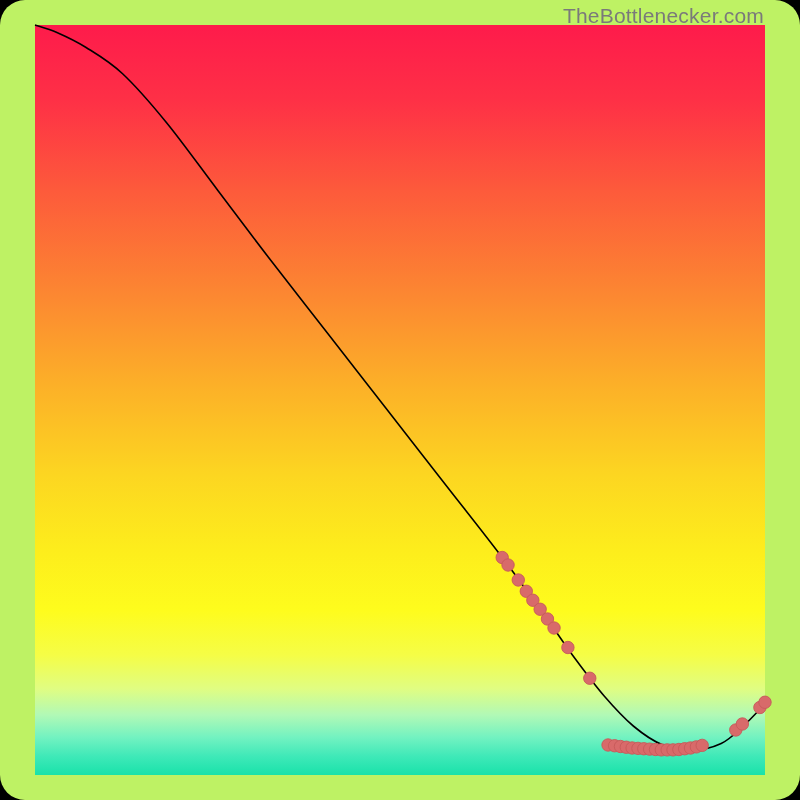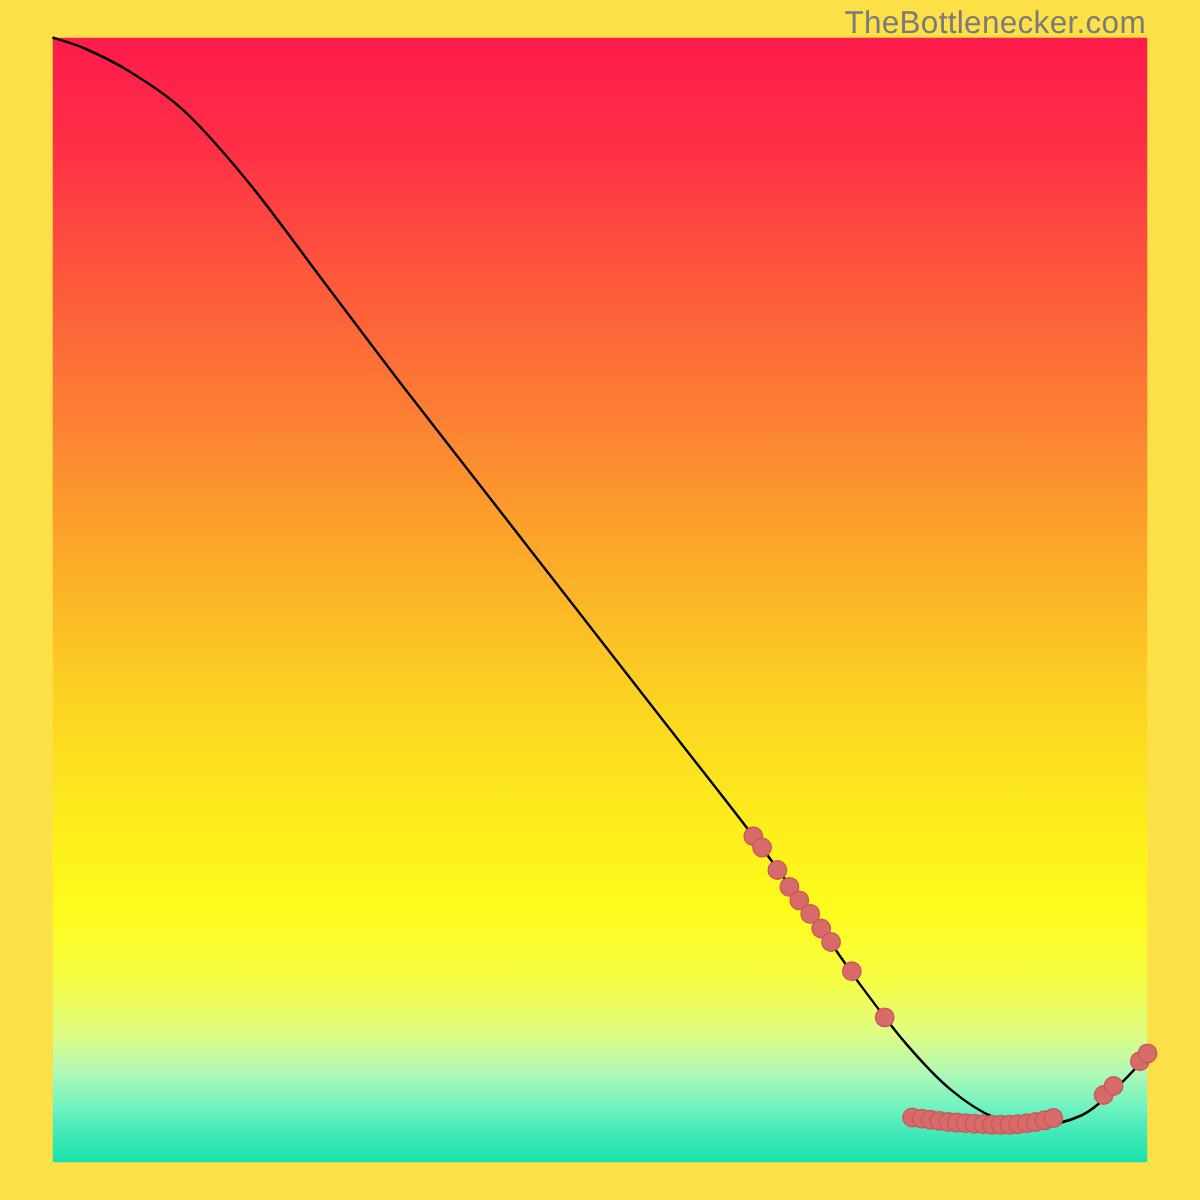--- a/index.html
+++ b/index.html
@@ -8,21 +8,22 @@
     width: 800px;
     height: 800px;
     background: #000000;
     overflow: hidden;
     font-family: Arial, Helvetica, sans-serif;
   }
   .stage {
     position: relative;
     width: 800px;
     height: 800px;
-    background: #fde047;
+    background: #bef264;
+    border-radius: 25px;
   }
   .plot-area {
     position: absolute;
     left: 35px;
     top: 25px;
     width: 730px;
     height: 750px;
   }
   .gradient-bg {
     position: absolute;

